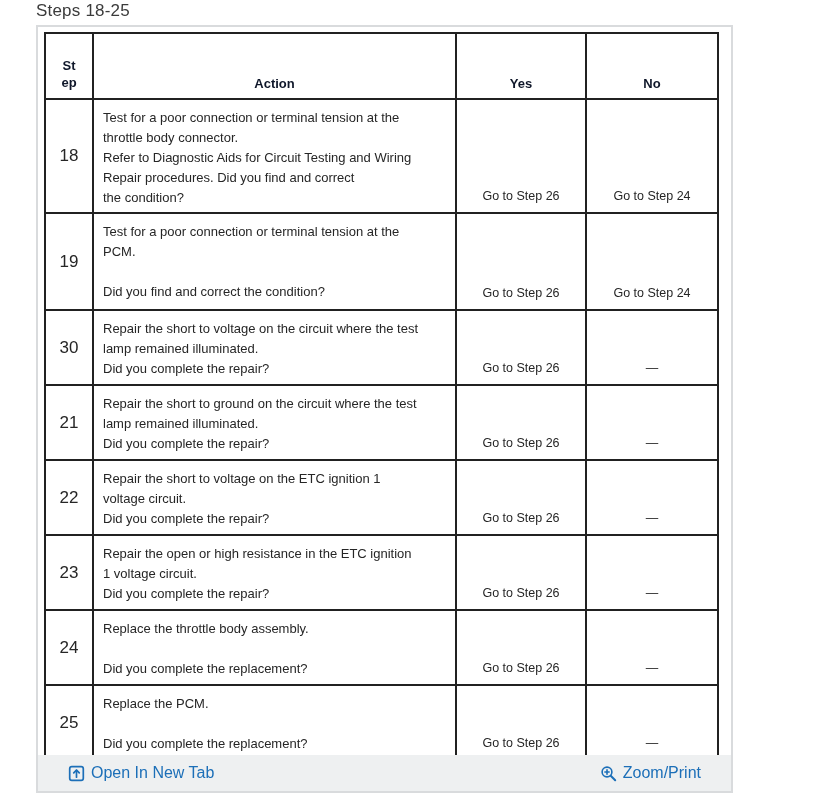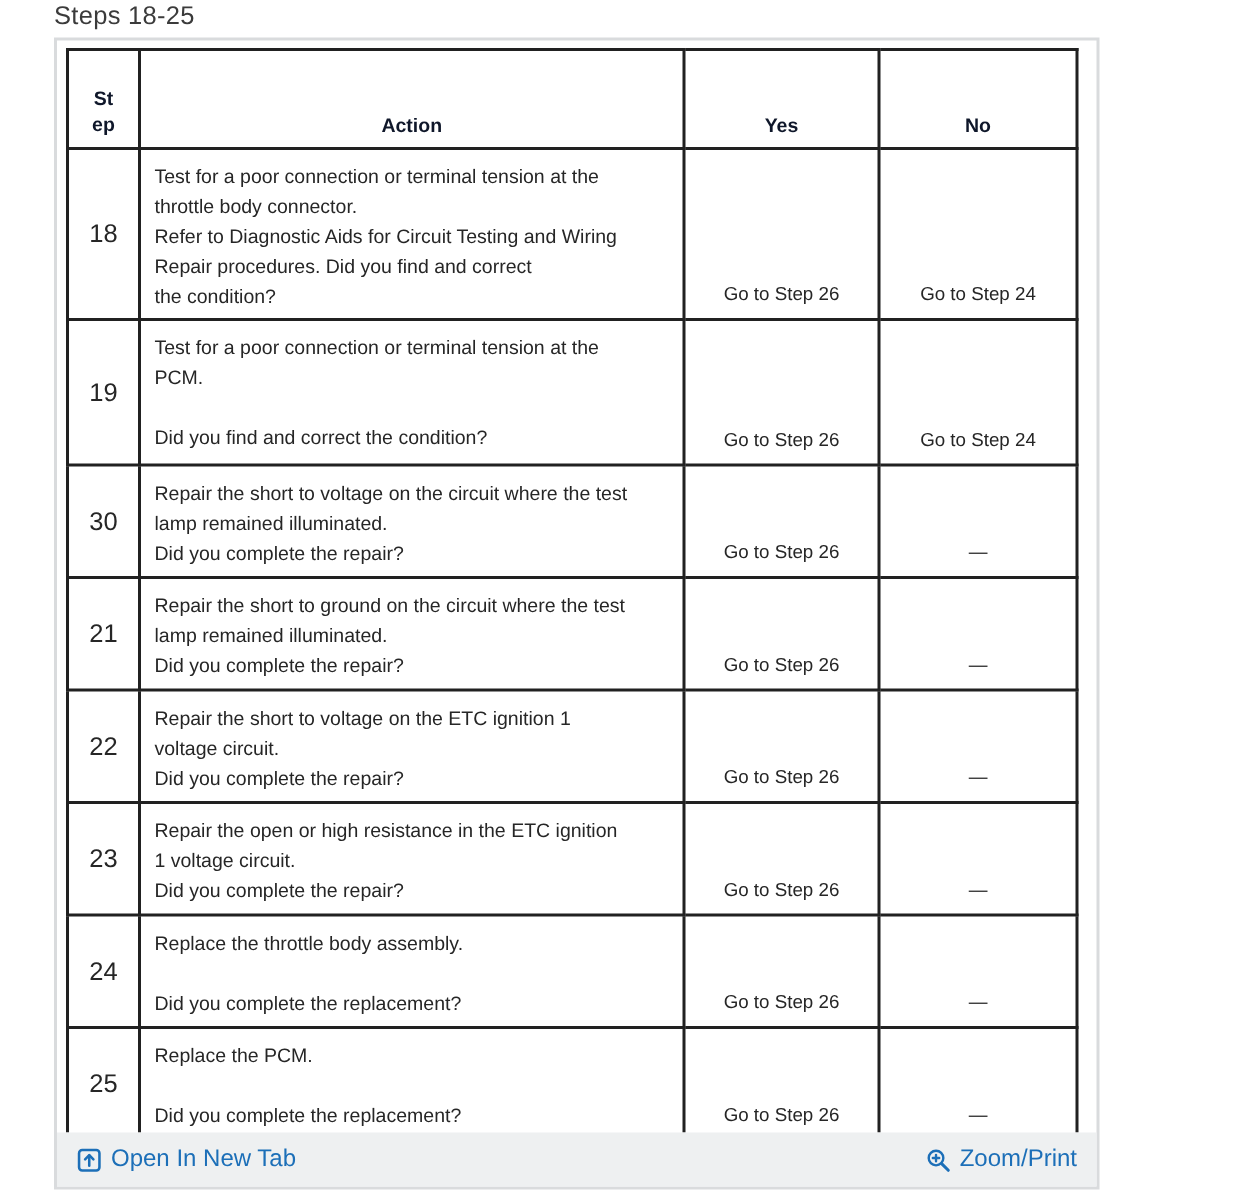--- a/index.html
+++ b/index.html
@@ -83,21 +83,21 @@
     font-size: 12.5px;
   }
 
   .footer-bar {
     flex: 0 0 36px;
     height: 36px;
     background: #eef0f1;
     display: flex;
     align-items: center;
     justify-content: space-between;
-    padding: 0 13px;
+    padding: 0 30px;
   }
   .footer-link {
     display: flex;
     align-items: center;
     gap: 6px;
     color: #1c6fb8;
     font-size: 16px;
     cursor: pointer;
     text-decoration: none;
   }

